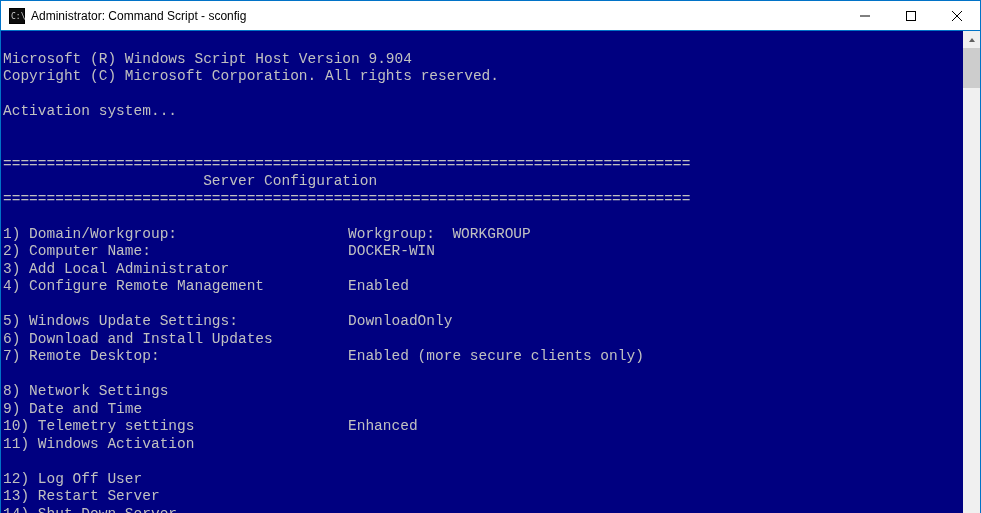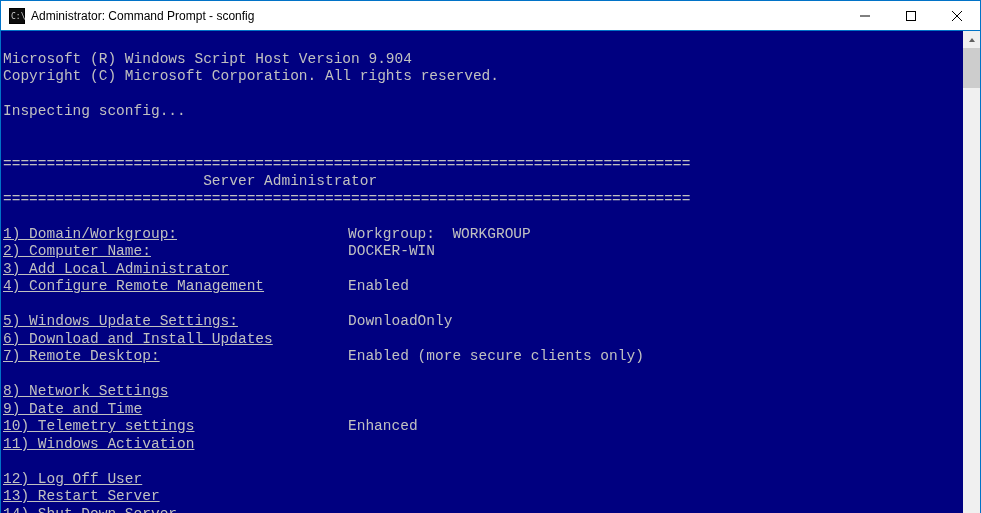--- a/index.html
+++ b/index.html
@@ -67,36 +67,36 @@
     left:0;
   }
   .scroll-arrow.up { top:0; }
   .scroll-thumb {
     position:absolute;
     left:0; width:17px;
     top:17px; height:40px;
     background:#cdcdcd;
   }
   .row { display:block; }
-  .label { display:inline-block; width: 345px; text-decoration: underline; }
+  .label { display:inline-block; width: 345px; }
   .full { display:inline-block; }
 </style>
 </head>
 <body>
 
 <div class="window">
   <div class="titlebar">
     <span class="titlebar-icon">
       <svg width="16" height="16" viewBox="0 0 16 16">
         <rect x="0" y="0" width="16" height="16" fill="#000"></rect>
         <rect x="1" y="1" width="14" height="14" fill="#0c0c0c"></rect>
         <text x="2" y="11" font-family="Consolas,monospace" font-size="8" fill="#cccccc">C:\</text>
       </svg>
     </span>
-    <span class="titlebar-title">Administrator: Command Prompt - sconfig</span>
+    <span class="titlebar-title">Administrator: Command Script - sconfig</span>
     <span class="titlebar-spacer"></span>
     <span class="titlebar-btn">
       <svg width="10" height="10" viewBox="0 0 10 10">
           <line x1="0" y1="5" x2="10" y2="5" stroke="#000" stroke-width="1"></line>
         </svg>
     </span>
     <span class="titlebar-btn">
       <svg width="10" height="10" viewBox="0 0 10 10">
           <rect x="0.5" y="0.5" width="9" height="9" fill="none" stroke="#000" stroke-width="1"></rect>
         </svg>
@@ -107,25 +107,25 @@
           <line x1="10" y1="0" x2="0" y2="10" stroke="#000" stroke-width="1"></line>
         </svg>
     </span>
   </div>
 
   <div class="client">
     <div class="console">
 <span class="full">Microsoft (R) Windows Script Host Version 9.904</span>
 <span class="full">Copyright (C) Microsoft Corporation. All rights reserved.</span>
 
-<span class="full">Inspecting sconfig...</span>
+<span class="full">Activation system...</span>
 
 
 <span class="full">===============================================================================</span>
-<span class="full">                       Server Administrator</span>
+<span class="full">                       Server Configuration</span>
 <span class="full">===============================================================================</span>
 
 <div id="menu-container"><span class="row"><span class="label">1) Domain/Workgroup:</span><span class="value">Workgroup:  WORKGROUP</span></span><span class="row"><span class="label">2) Computer Name:</span><span class="value">DOCKER-WIN</span></span><span class="row"><span class="label">3) Add Local Administrator</span><span class="value"></span></span><span class="row"><span class="label">4) Configure Remote Management</span><span class="value">Enabled</span></span><span class="row"><span class="label"></span><span class="value"></span></span><span class="row"><span class="label">5) Windows Update Settings:</span><span class="value">DownloadOnly</span></span><span class="row"><span class="label">6) Download and Install Updates</span><span class="value"></span></span><span class="row"><span class="label">7) Remote Desktop:</span><span class="value">Enabled (more secure clients only)</span></span><span class="row"><span class="label"></span><span class="value"></span></span><span class="row"><span class="label">8) Network Settings</span><span class="value"></span></span><span class="row"><span class="label">9) Date and Time</span><span class="value"></span></span><span class="row"><span class="label">10) Telemetry settings</span><span class="value">Enhanced</span></span><span class="row"><span class="label">11) Windows Activation</span><span class="value"></span></span><span class="row"><span class="label"></span><span class="value"></span></span><span class="row"><span class="label">12) Log Off User</span><span class="value"></span></span><span class="row"><span class="label">13) Restart Server</span><span class="value"></span></span><span class="row"><span class="label">14) Shut Down Server</span><span class="value"></span></span></div>
 </div>
 
     <div class="scrollbar">
       <div class="scroll-arrow up">
         <svg width="8" height="8" viewBox="0 0 8 8">
             <polygon points="4,2 7,6 1,6" fill="#606060"></polygon>
           </svg>

